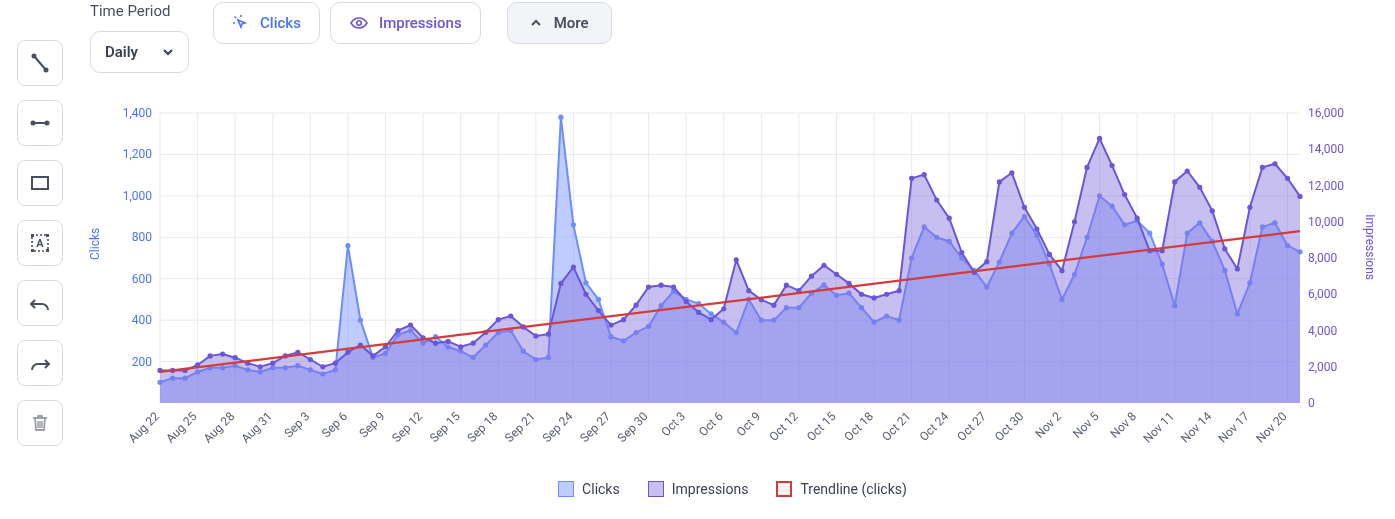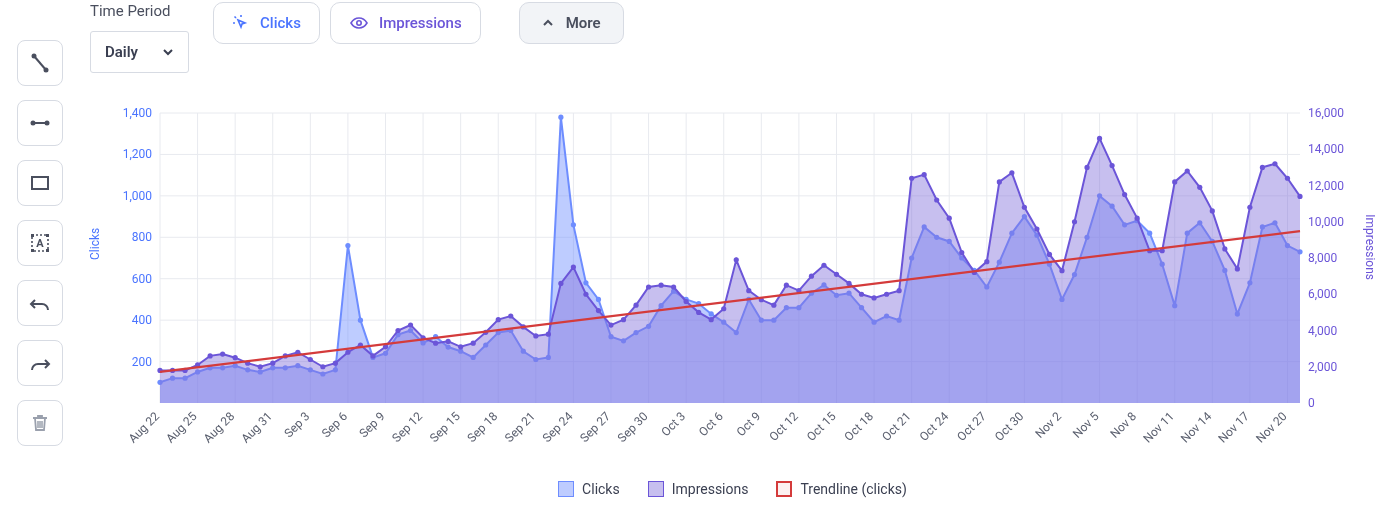--- a/index.html
+++ b/index.html
@@ -52,21 +52,21 @@
     flex-direction: column;
   }
   .control-label {
     font-size: 15px;
     font-weight: 400;
     color: #4a4f5e;
     margin-bottom: 11px;
   }
   .dropdown {
     border: 1px solid #d7dbe3;
-    border-radius: 3px;
+    border-radius: 10px;
     height: 42px;
     padding: 0 14px;
     display: flex;
     align-items: center;
     gap: 18px;
     font-weight: 600;
     font-size: 15px;
     cursor: pointer;
     background: #fff;
   }
@@ -100,21 +100,21 @@
     border-radius: 10px;
     padding: 0 22px;
     display: flex;
     align-items: center;
     gap: 12px;
     font-size: 15px;
     font-weight: 600;
     cursor: pointer;
     background: #f2f4f7;
     color: #4a4f5e;
-    margin-left: 28px;
+    margin-left: 16px;
   }
 
   
   .chart-wrap {
     margin-top: 30px;
     position: relative;
   }
   svg.chart { display: block; }
   .axis text { font-size: 12px; fill: #4a74ff; }
   .axis-right text { fill: #6b55d8; }

